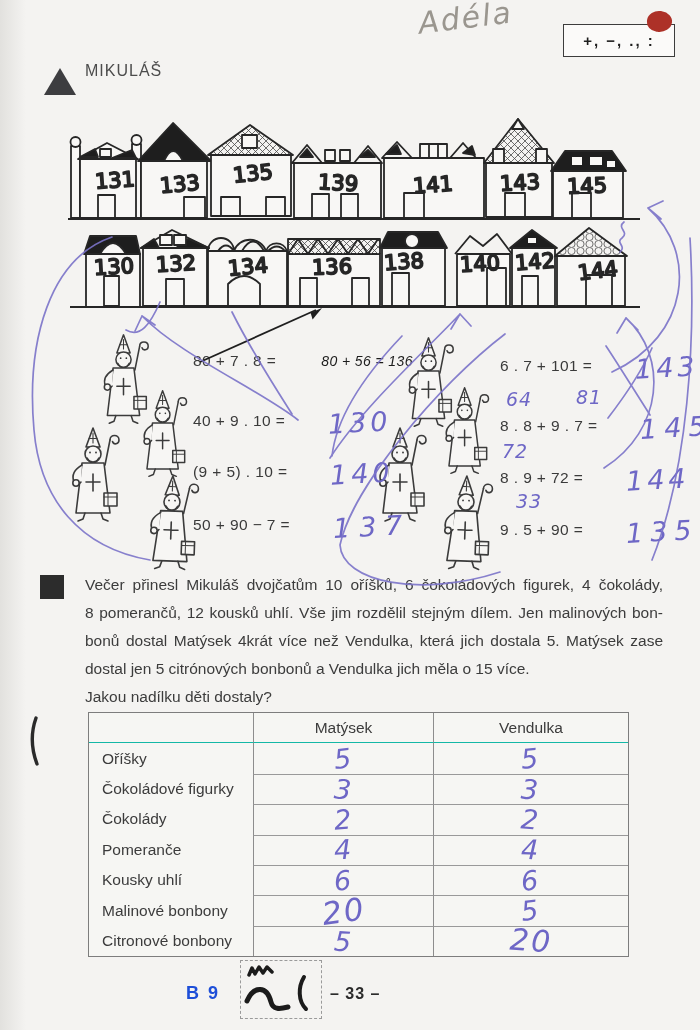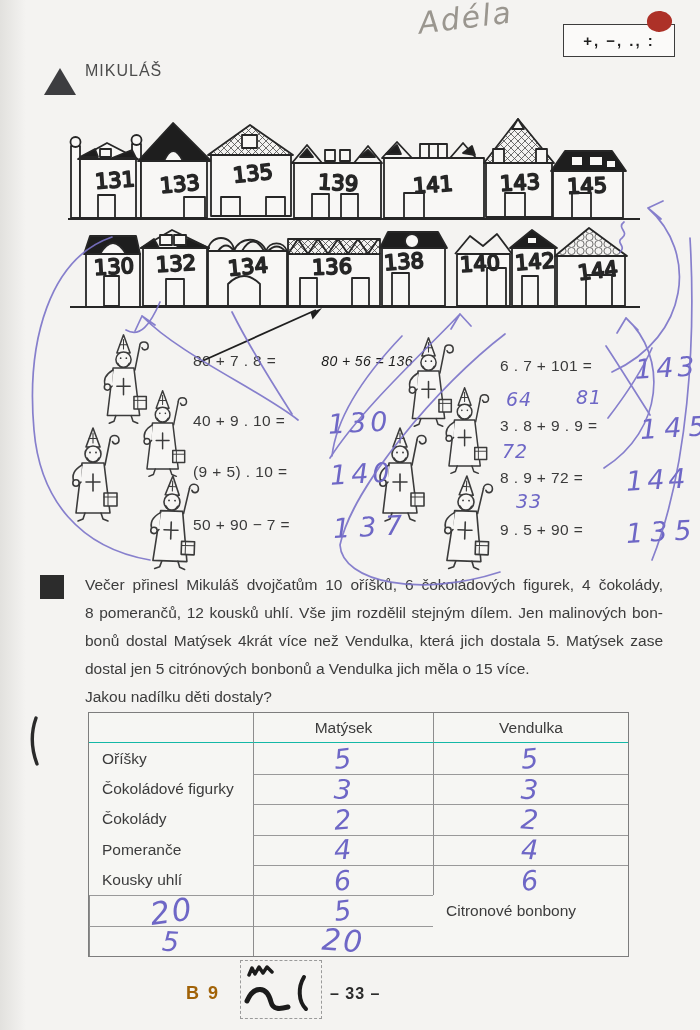--- a/index.html
+++ b/index.html
@@ -46,21 +46,21 @@
         display:grid;grid-template-columns:164px 180px 195px;grid-auto-rows:30.4px;background:rgba(250,249,247,.4);}
   .c{display:flex;align-items:center;font-size:15.5px;color:#3c3c3c;}
   .c.lab{padding-left:13px;}
   .c.ctr{justify-content:center;}
   .bl{border-left:1px solid #8d8d8d;}
   .bt{border-top:1px solid #999;}
   .bb{border-bottom:1px solid #14b8a6;}
   .tv{font-size:27px;font-style:italic;letter-spacing:2px;line-height:.8;}
 
   
-  .footer-code{left:186px;top:983px;font-size:18px;font-weight:bold;color:#a16207;letter-spacing:2px;}
+  .footer-code{left:186px;top:983px;font-size:18px;font-weight:bold;color:#1d4ed8;letter-spacing:2px;}
   .stamp-box{left:240px;top:960px;width:80px;height:57px;border:1px dashed #9a9a9a;}
   .page-num{left:330px;top:985px;font-size:16px;font-weight:bold;color:#2b2b2b;letter-spacing:1px;}
 
   .overlay{position:absolute;left:0;top:0;pointer-events:none;}
 </style>
 </head>
 <body>
 
 <div class="page">
 
@@ -286,21 +286,21 @@
     <span class="hw ans" style="letter-spacing:9px">137</span>
   </div>
 
   <div class="eq" style="left:500px;top:350px">
     <span class="expr">6 . 7 + 101 =</span>
     <span class="hw ans">143</span>
   </div>
   <div class="eq" style="left:500px;top:410px">
     <span class="note" style="left:6px;top:-22px">64</span>
     <span class="note" style="left:76px;top:-24px">81</span>
-    <span class="expr">3 . 8 + 9 . 9 =</span>
+    <span class="expr">8 . 8 + 9 . 7 =</span>
     <span class="hw ans" style="letter-spacing:7px">145</span>
   </div>
   <div class="eq" style="left:500px;top:462px">
     <span class="note" style="left:2px;top:-22px">72</span>
     <span class="expr">8 . 9 + 72 =</span>
     <span class="hw ans">144</span>
   </div>
   <div class="eq" style="left:500px;top:514px">
     <span class="note" style="left:16px;top:-24px">33</span>
     <span class="expr">9 . 5 + 90 =</span>
@@ -354,20 +354,21 @@
       </div>
 
     <div class="c lab">Kousky uhlí</div>
     <div class="c ctr bl bt">
         <span class="hw tv" style="transform:rotate(-5deg)">6</span>
       </div>
     <div class="c ctr bl bt">
         <span class="hw tv" style="transform:rotate(-6deg)">6</span>
       </div>
 
+    <div class="c lab">Malinové bonbony</div>
     <div class="c ctr bl bt">
         <span class="hw tv" style="transform:rotate(-8deg);font-size:31px">20</span>
       </div>
     <div class="c ctr bl bt">
         <span class="hw tv" style="transform:rotate(-7deg)">5</span>
       </div>
 
     <div class="c lab">Citronové bonbony</div>
     <div class="c ctr bl bt">
         <span class="hw tv" style="transform:rotate(3deg)">5</span>

